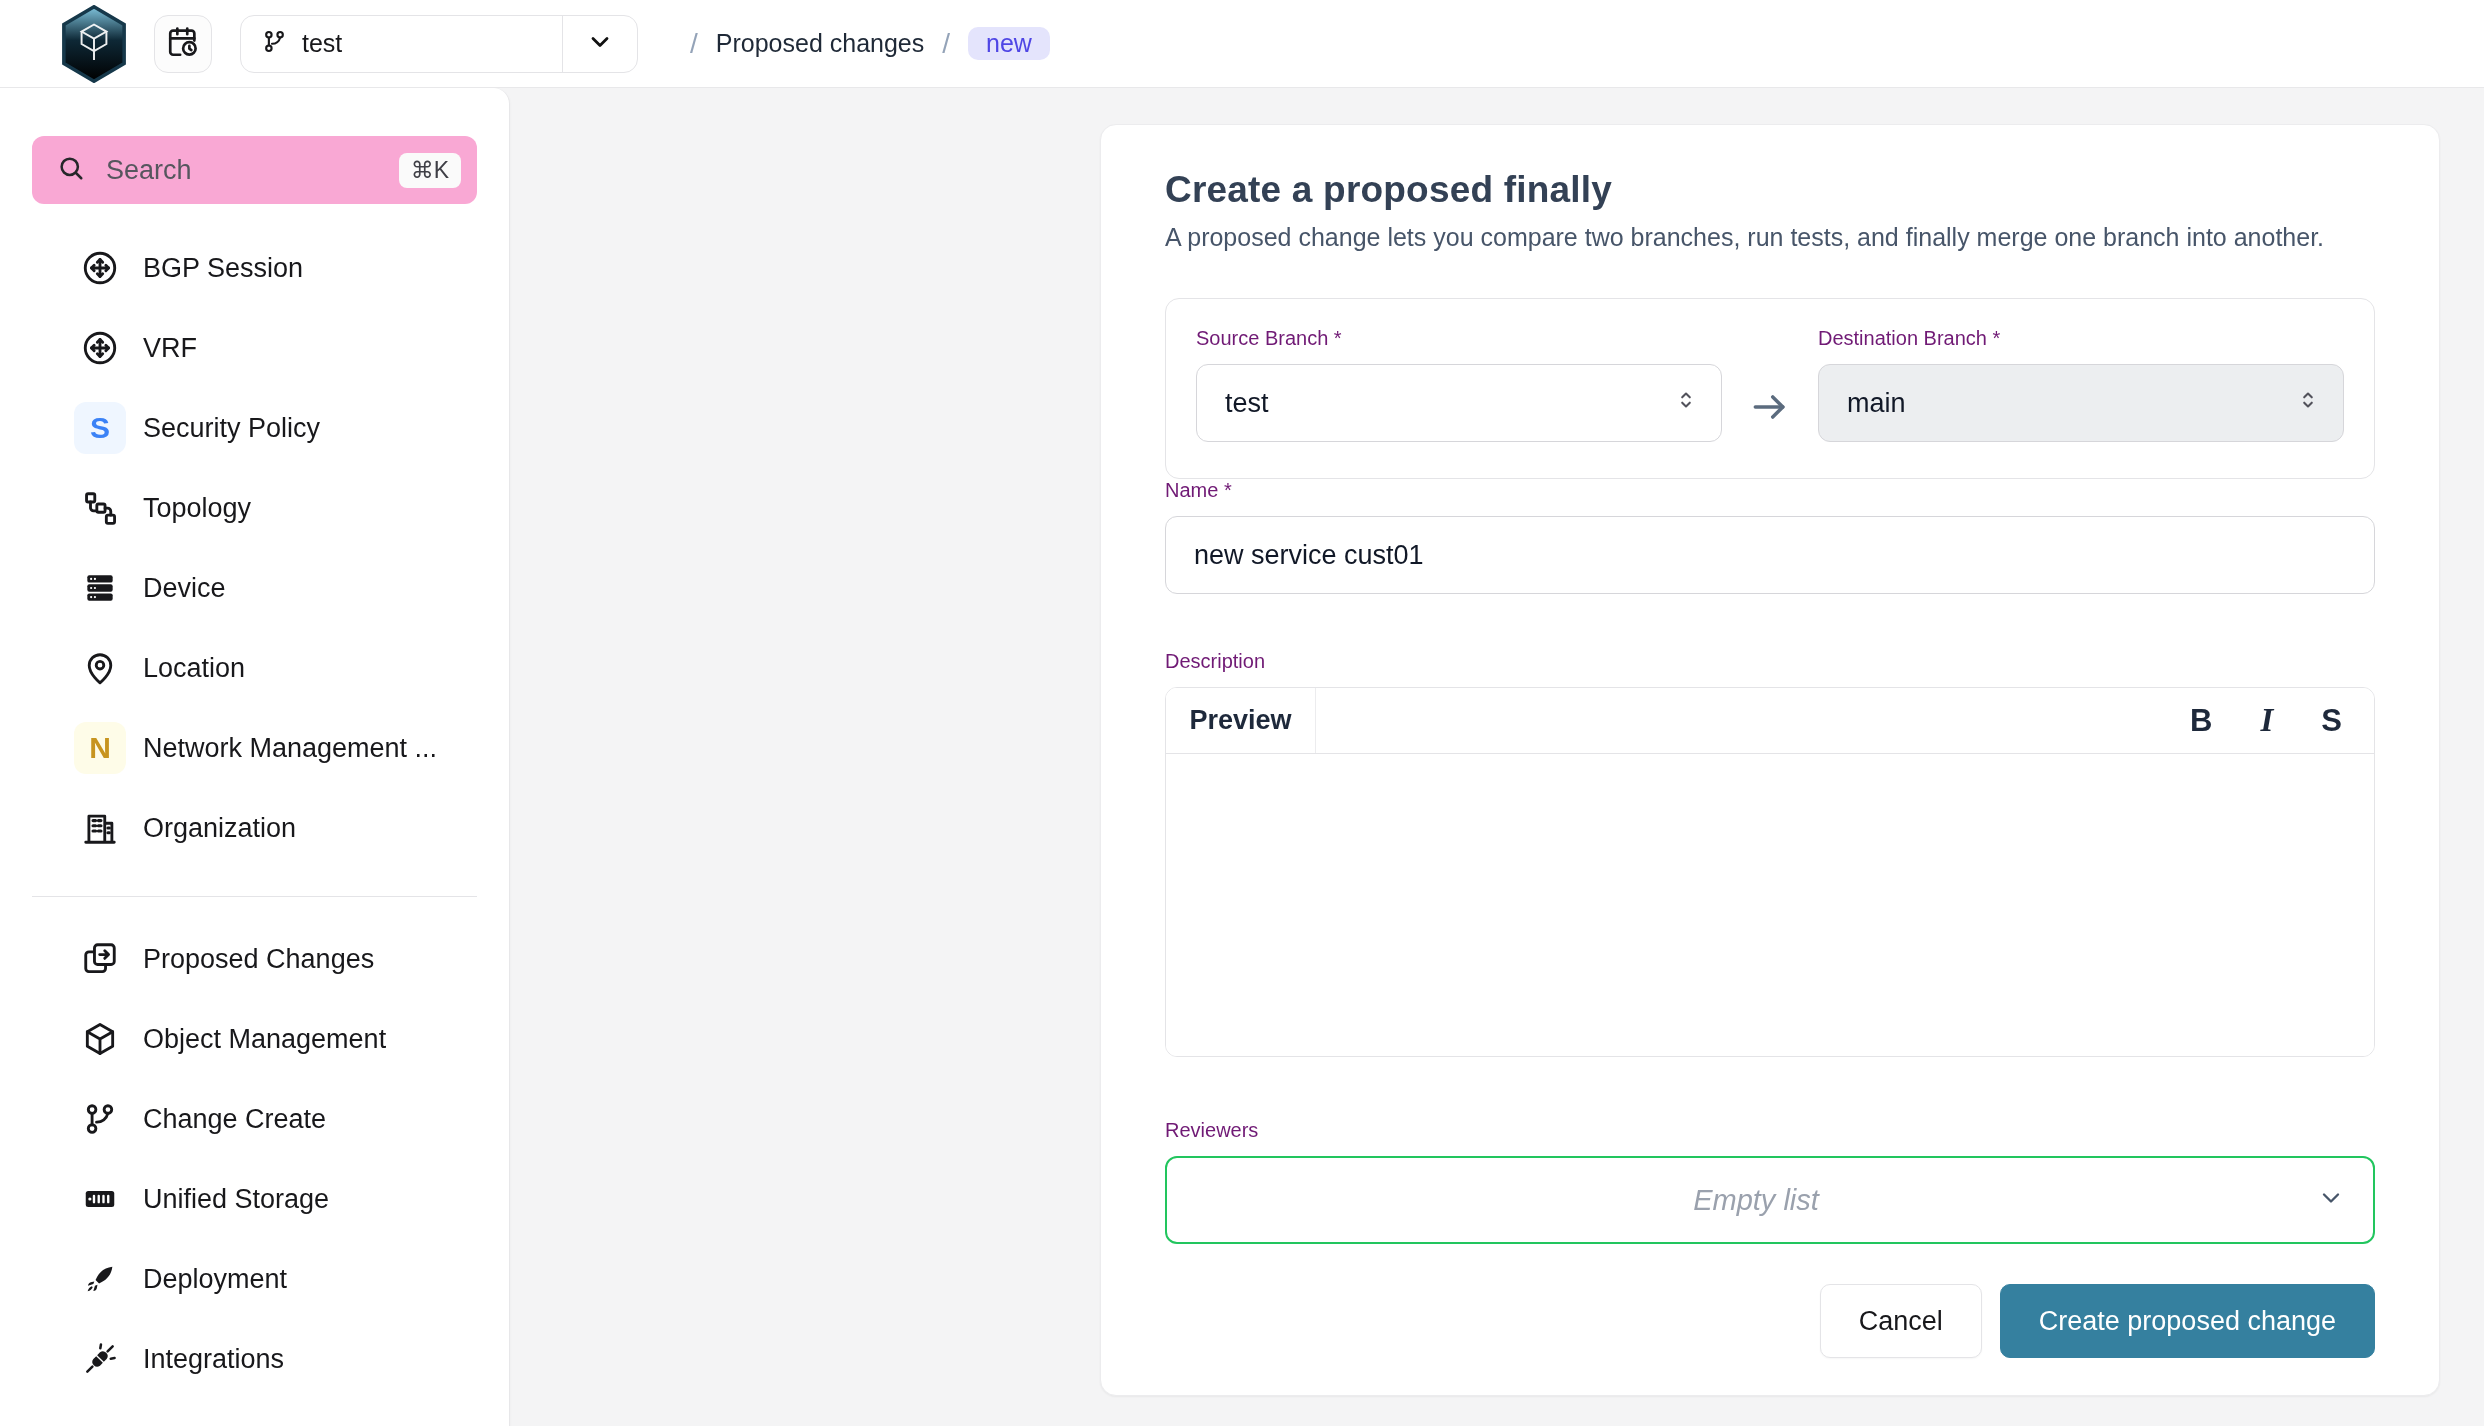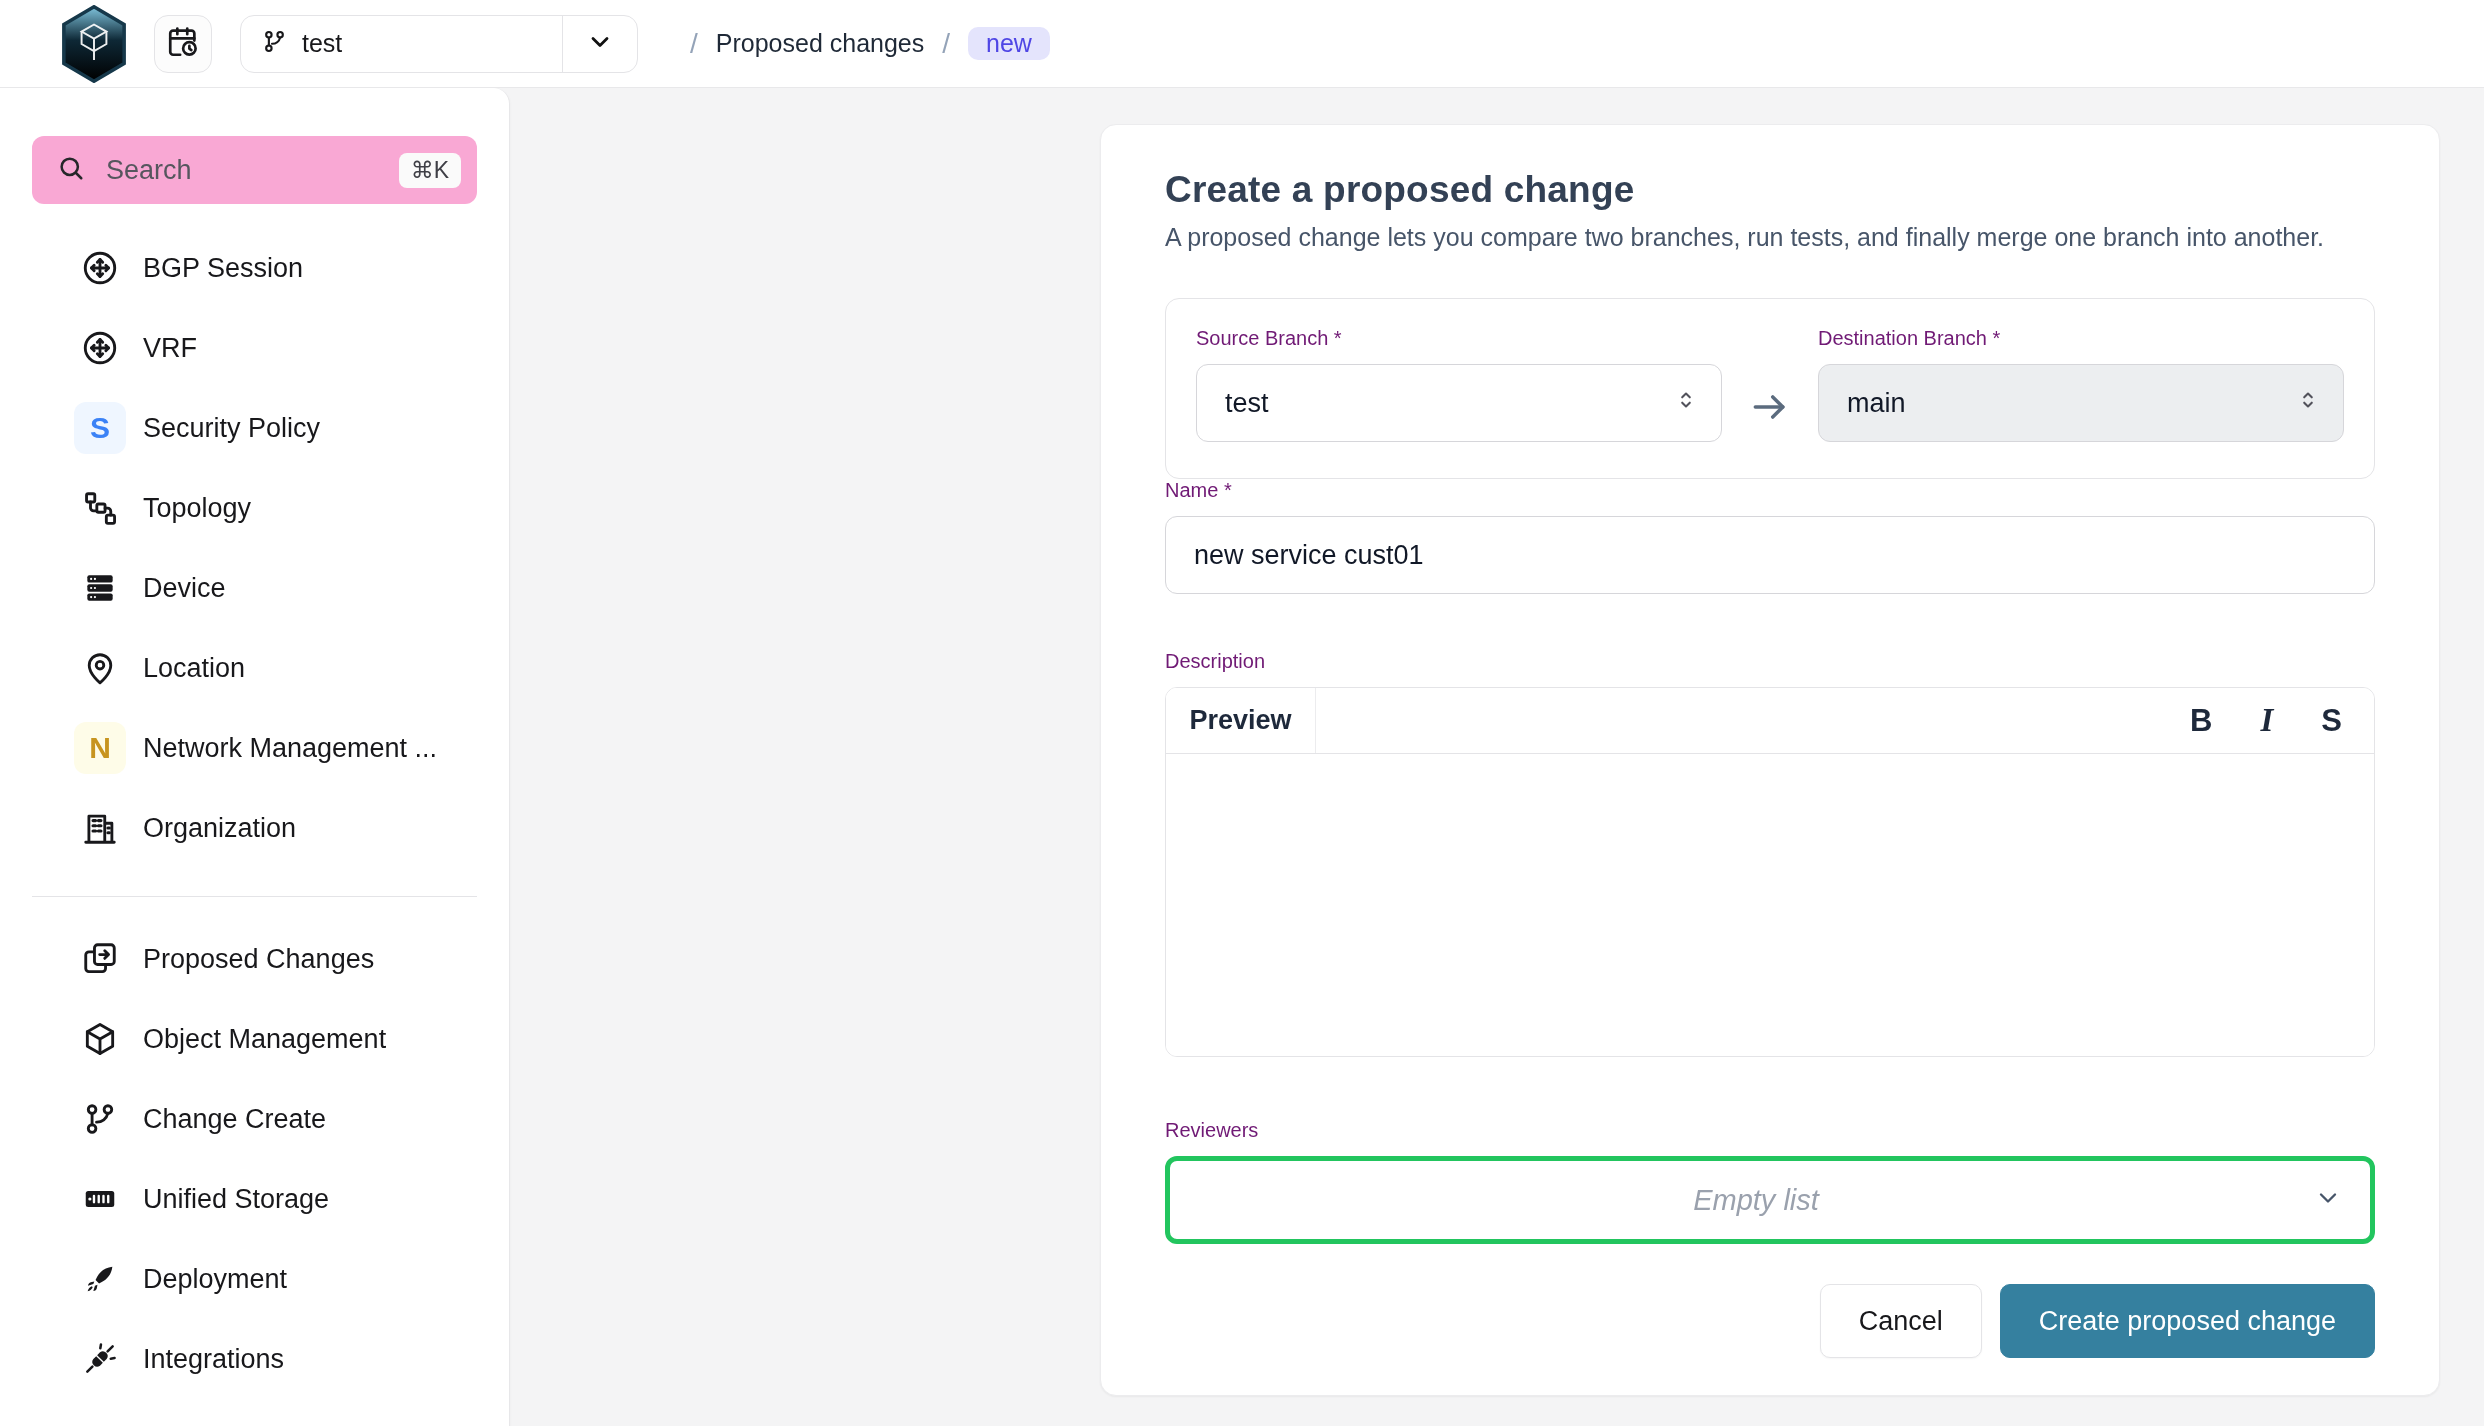--- a/index.html
+++ b/index.html
@@ -113,21 +113,21 @@
   }
   .editor-tools{ flex:1; display:flex; align-items:center; justify-content:flex-end; padding-right:28px; gap:40px; }
   .tool-btn{
     border:none; background:none; cursor:pointer; font-size:31px; font-weight:700;
     color:#1e293b; line-height:1; padding:4px;
     font-family:"Liberation Sans", sans-serif;
   }
   .tool-btn.italic{ font-family:"Liberation Serif", serif; font-style:italic; font-size:33px; }
   .editor-body{ height:302px; background:#fff; }
   .dropdown{
-    margin-top:14px; height:88px; border:5px solid #22c55e; border-radius:12px; background:#fff;
+    margin-top:14px; height:88px; border:2px solid #22c55e; border-radius:12px; background:#fff;
     display:flex; align-items:center; padding:0 28px; cursor:pointer;
   }
   .dropdown .dd-placeholder{
     flex:1; text-align:center; font-size:29px; font-style:italic; color:#9aa1ad;
   }
   .footer{ margin-top:40px; display:flex; justify-content:flex-end; gap:18px; }
   .btn{ height:74px; border-radius:10px; font-size:27px; padding:0 38px; cursor:pointer;
         font-family:"Liberation Sans", sans-serif; }
   .btn-cancel{ background:#fff; border:1px solid #e4e4e7; color:#18181b; box-shadow:0 1px 2px rgba(0,0,0,.04); }
   .btn-primary{ background:#35809f; border:1px solid #35809f; color:#ffffff; font-weight:500; }
@@ -352,21 +352,21 @@
             <path d="M4 20l3.2-3.2M16.8 7.2L20 4M12.6 2.8l-.4 2.4M21.2 11.4l-2.4.4" stroke-width="1.6"></path>
           </svg>
         </span>
         <span class="nav-label">Integrations</span>
       </div>
     </div>
 </div>
 
 <div class="main">
   <div class="card">
-    <h1>Create a proposed change</h1>
+    <h1>Create a proposed finally</h1>
     <div class="subtitle">A proposed change lets you compare two branches, run tests, and finally merge one branch into another.</div>
 
     <div class="branch-box">
       <div class="branch-col">
         <span class="field-label">Source Branch *</span>
         <div class="select">
           <span class="sel-value">test</span>
           <span>
             <svg width="26" height="26" viewBox="0 0 24 24" fill="none" stroke="#52525b" stroke-width="1.9" stroke-linecap="round" stroke-linejoin="round">
                 <path d="M8.5 9.5L12 6l3.5 3.5M8.5 14.5L12 18l3.5-3.5"></path>

